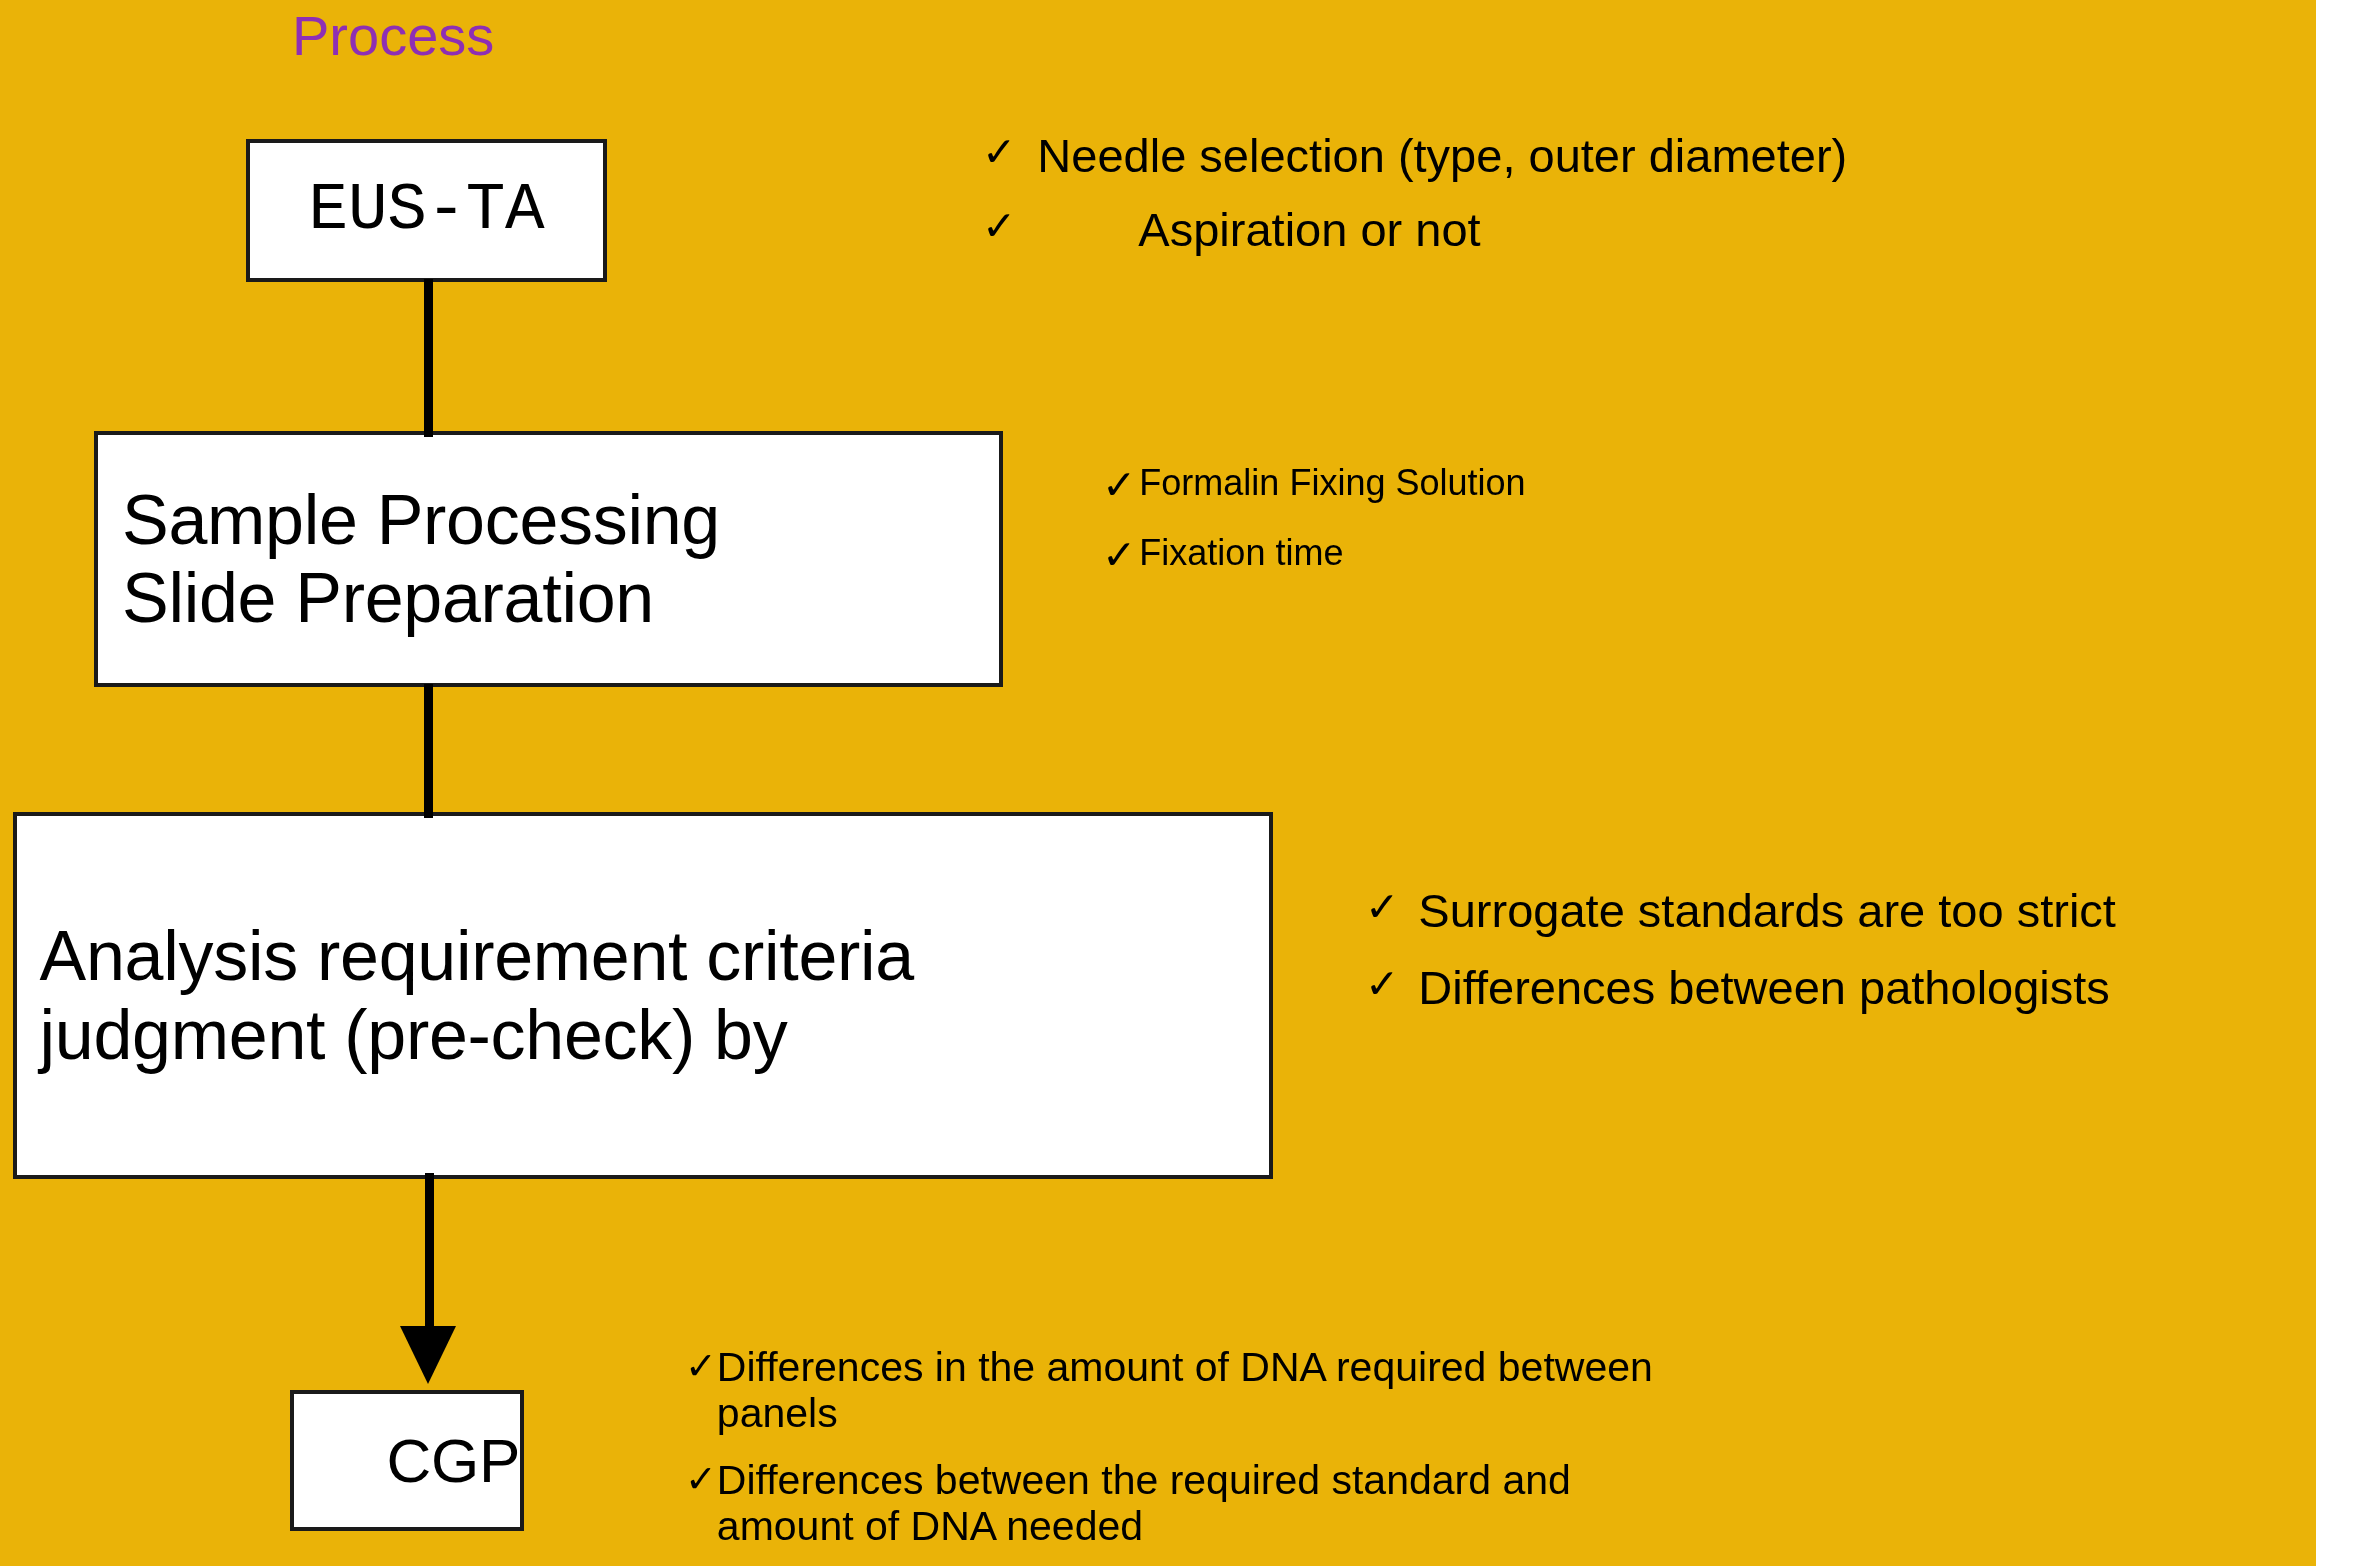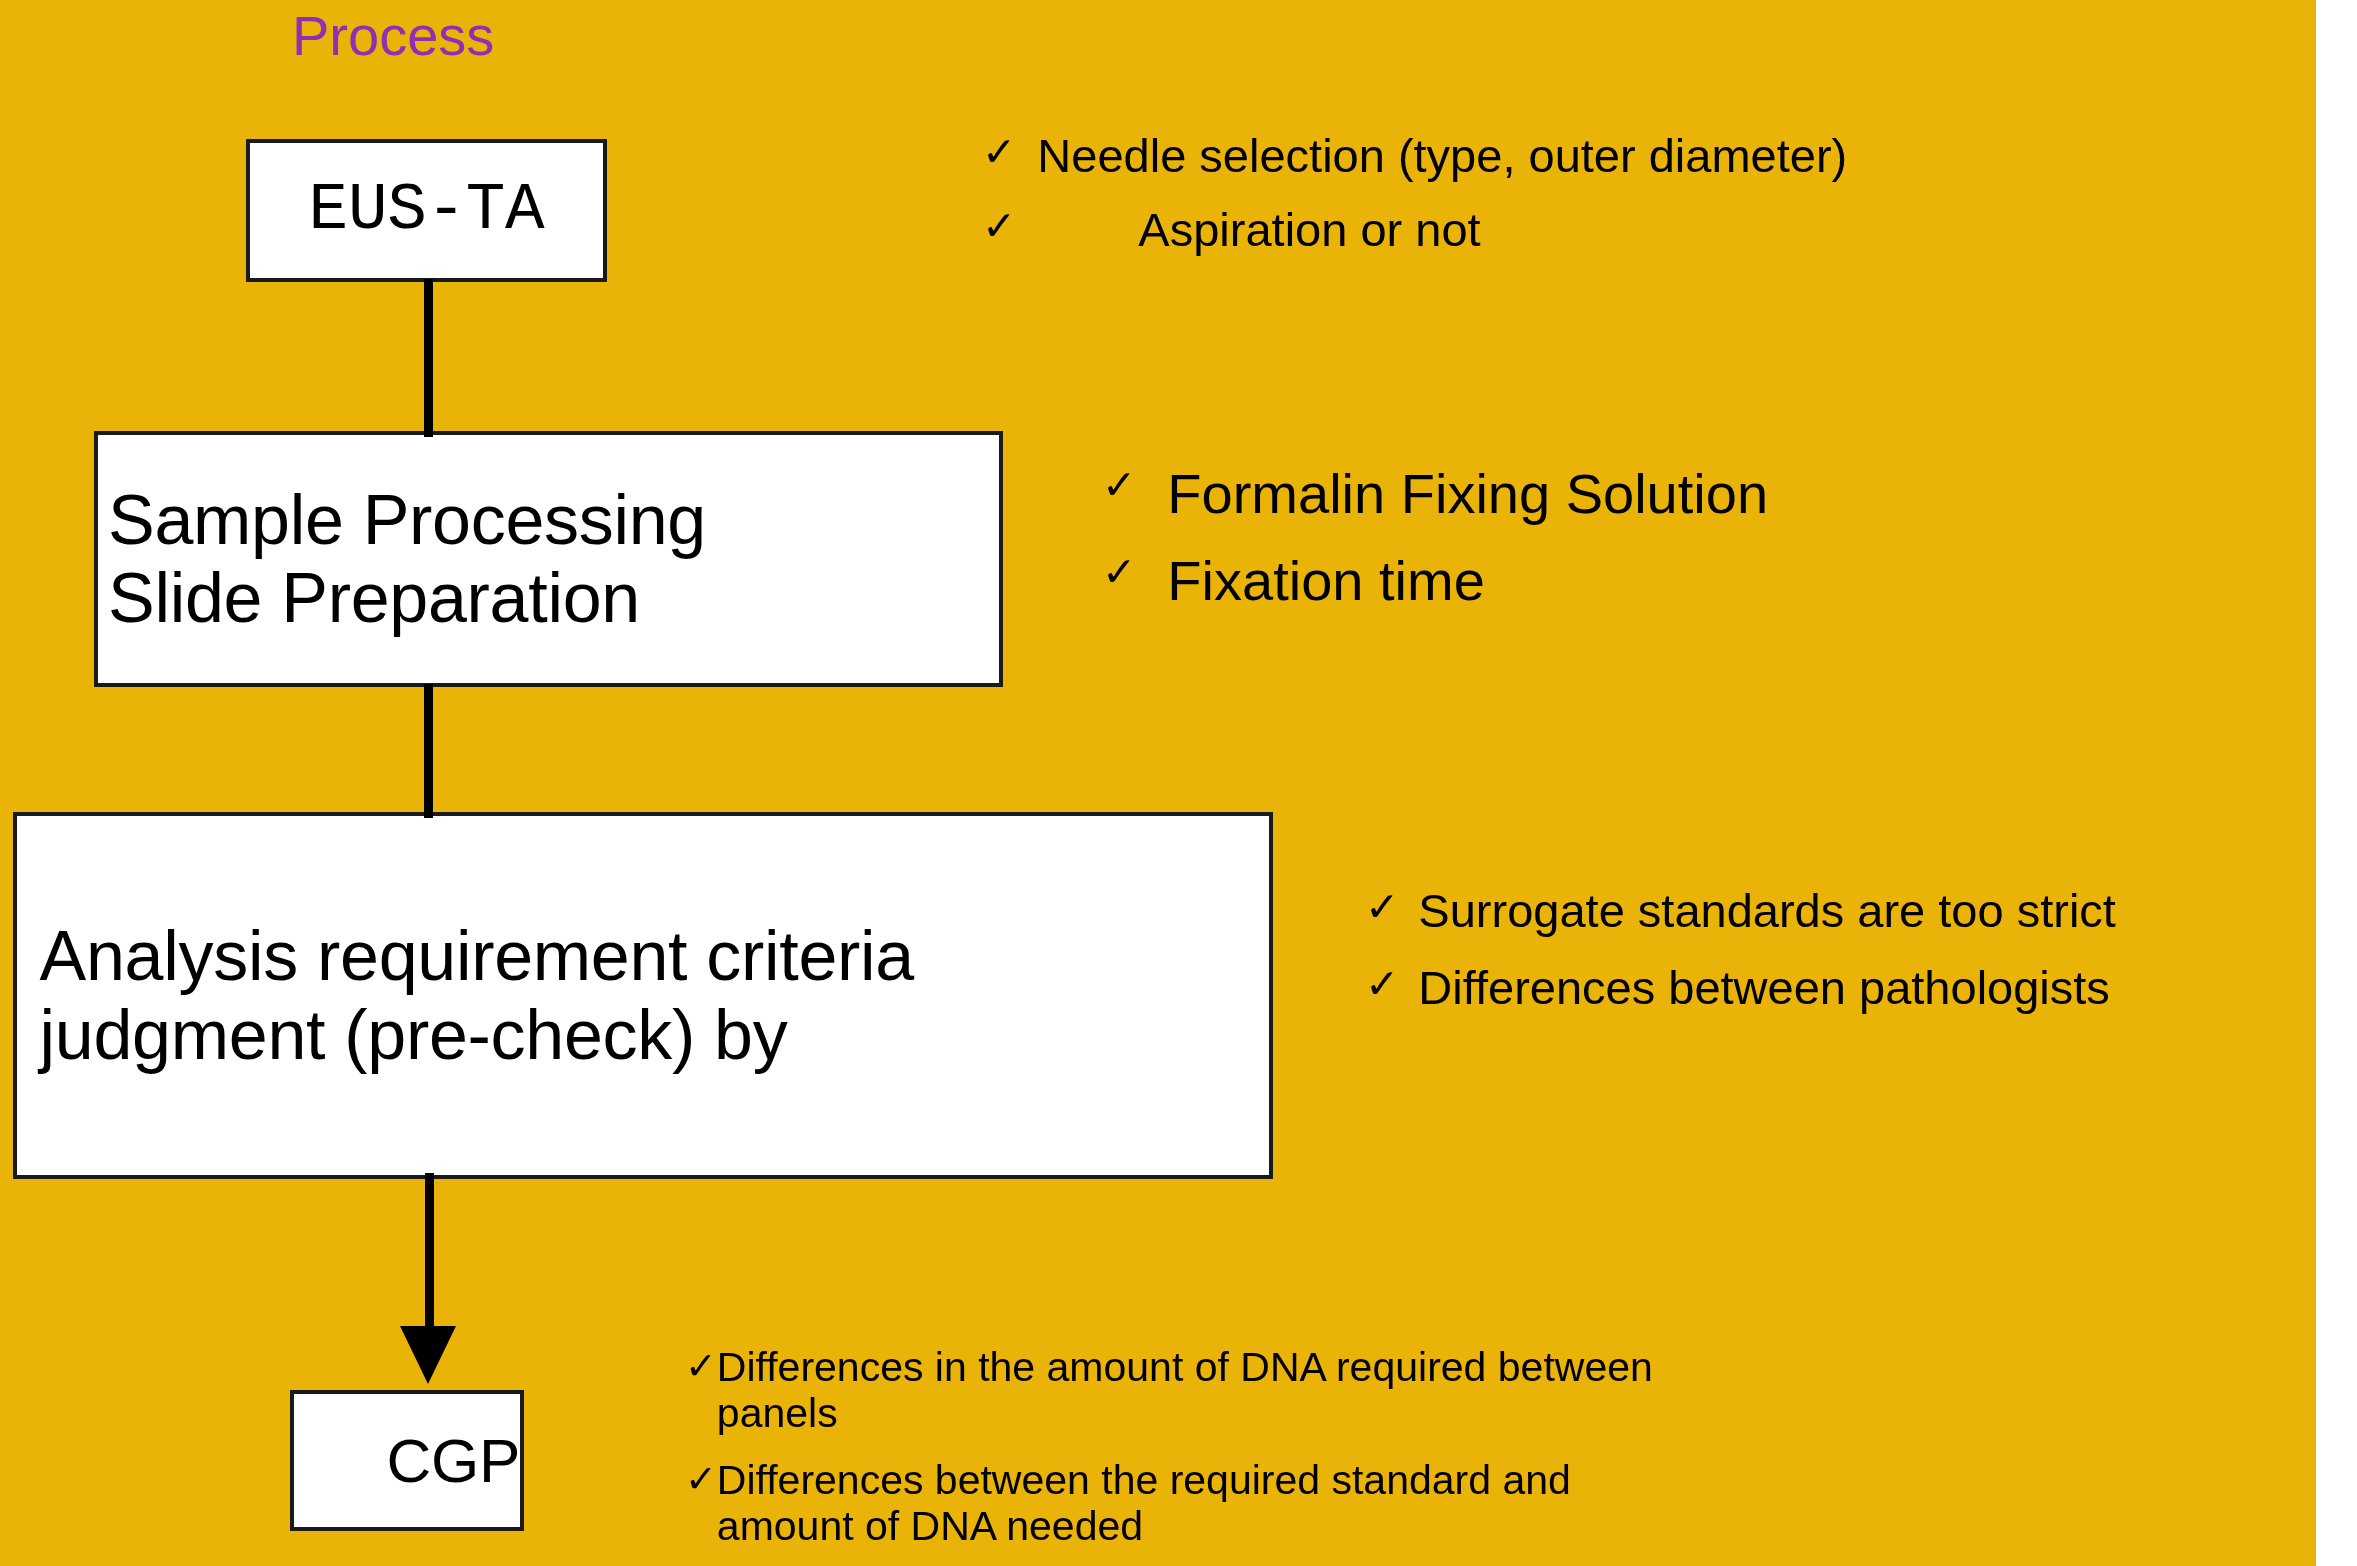--- a/index.html
+++ b/index.html
@@ -46,21 +46,21 @@
   }
   #box-eus {
     left: 246px;  top: 139px;
     width: 361px; height: 143px;
     justify-content: center;
     font-family: Liberation Mono, monospace;
   }
   #box-sample {
     left: 94px;  top: 431px;
     width: 909px; height: 256px;
-    padding-left: 10px;
+    padding-left: 24px;
     font-size: 70px;
   }
   #box-analysis {
     left: 13px;   top: 812px;
     width: 1260px; height: 367px;
     padding-left: 22.6px;
     font-size: 70px;
   }
   #box-cgp {
     left: 290px;  top: 1390px;
@@ -110,21 +110,21 @@
 
   
   #group-needle { left: 982px; top: 130px; }
   #group-needle .bullet { margin-bottom: 21px; font-size: 47px; }
   #group-needle .bullet .label { margin-left: 21px; font-size: 47px; }
   #group-needle .bullet.indented .label { margin-left: 122px; }
 
   
   #group-fixing { left: 1102px; top: 463px; }
   #group-fixing .bullet { margin-bottom: 24.5px; font-size: 47px; }
-  #group-fixing .bullet .label { margin-left: 31px; font-size: 56px; }
+  #group-fixing .bullet .label { margin-left: 3px; font-size: 36px; }
 
   
   #group-surrogate { left: 1365px; top: 885px; }
   #group-surrogate .bullet { margin-bottom: 24.5px; font-size: 47px; }
   #group-surrogate .bullet .label { margin-left: 19px; font-size: 47px; }
 
   
   #group-dna { left: 685px; top: 1345px; }
   #group-dna .bullet { margin-bottom: 21px; font-size: 41px; align-items: flex-start; }
   #group-dna .bullet .check { font-size: 38px; }

